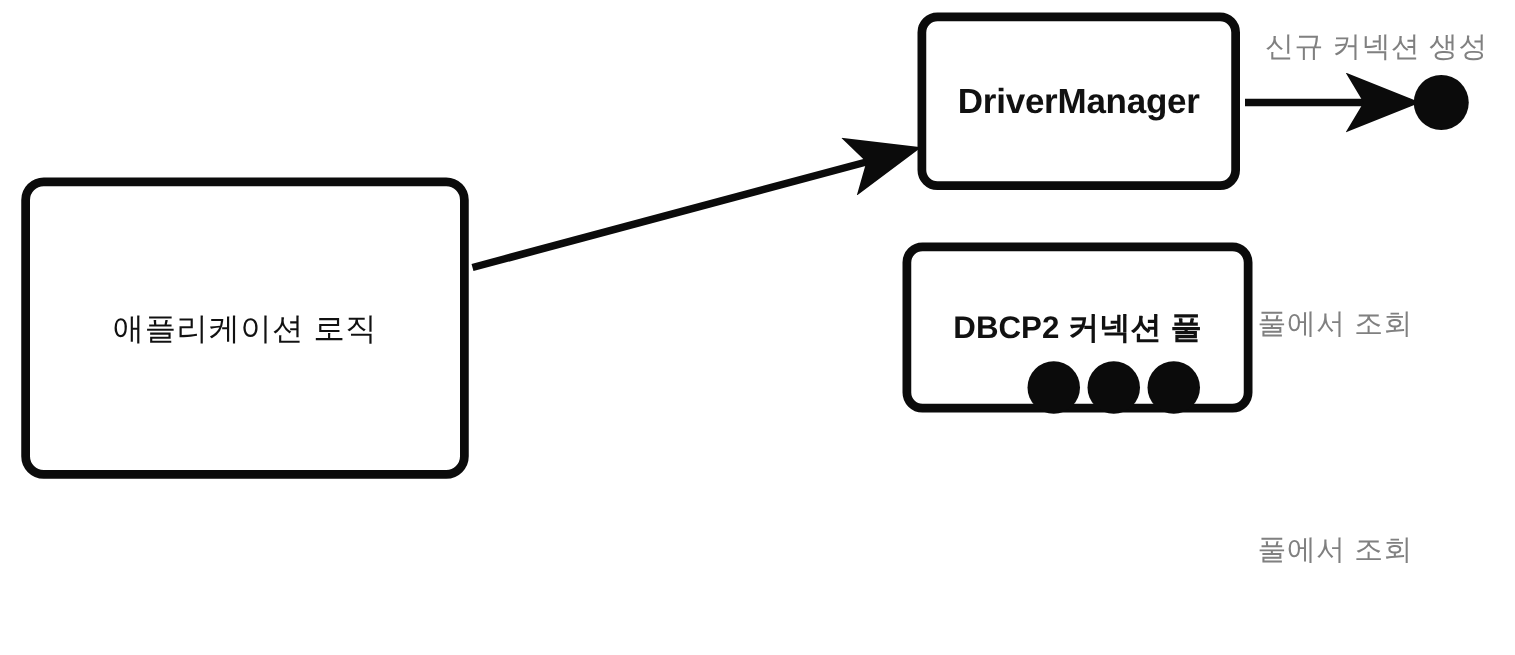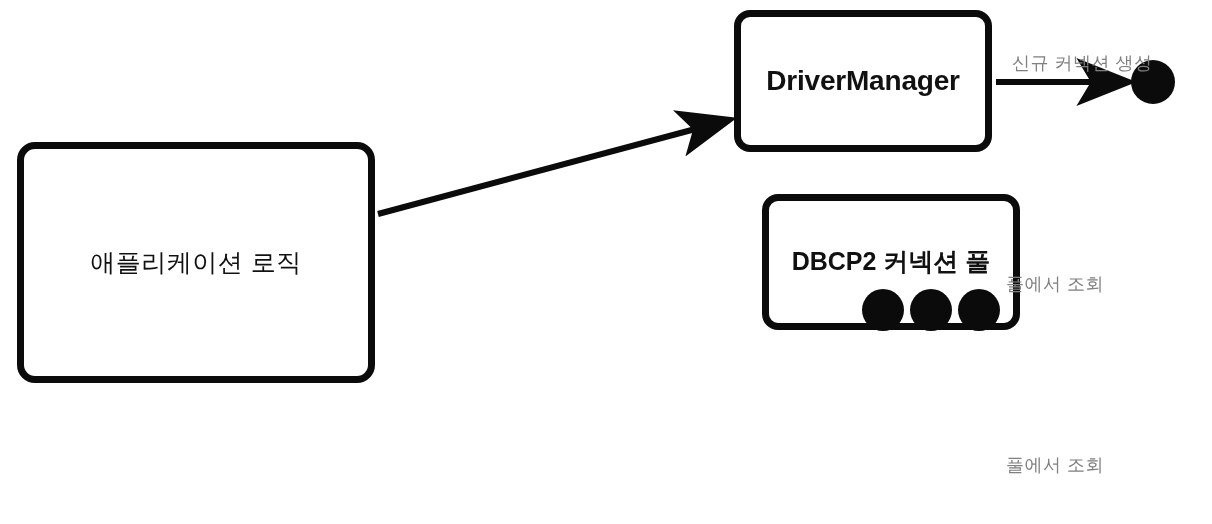--- a/index.html
+++ b/index.html
@@ -48,23 +48,23 @@
     left: 734px;
     top: 10px;
     width: 258px;
     height: 142px;
     border-radius: 16px;
   }
   #driver-manager-box .node-label {
     font-size: 28px;
   }
   #dbcp2-box {
-    left: 762px;
+    left: 722px;
     top: 194px;
-    width: 258px;
+    width: 280px;
     height: 136px;
     border-radius: 16px;
     align-items: flex-start;
     justify-content: flex-start;
   }
   #hikaricp-box {
     left: 734px;
     top: 371px;
     width: 258px;
     height: 141px;
@@ -91,25 +91,24 @@
   #dbcp2-box .pool-dots { left: 93px; top: 88px; }
   #hikaricp-box .pool-dots { left: 93px; top: 90px; }
   .dot {
     width: 42px;
     height: 42px;
     border-radius: 50%;
     background: #0b0b0b;
   }
   .side-note {
     position: absolute;
-    font-size: 18px;
+    font-size: 23px;
     color: #808080;
     white-space: nowrap;
     letter-spacing: 0.5px;
-    margin-top: 29px;
   }
   #note-new-connection { left: 1012px; top: 22px; }
   #note-pool-dbcp2 { left: 1006px; top: 243px; }
   #note-pool-hikaricp { left: 1006px; top: 424px; }
   #new-conn-circle {
     position: absolute;
     left: 1131px;
     top: 60px;
     width: 44px;
     height: 44px;

